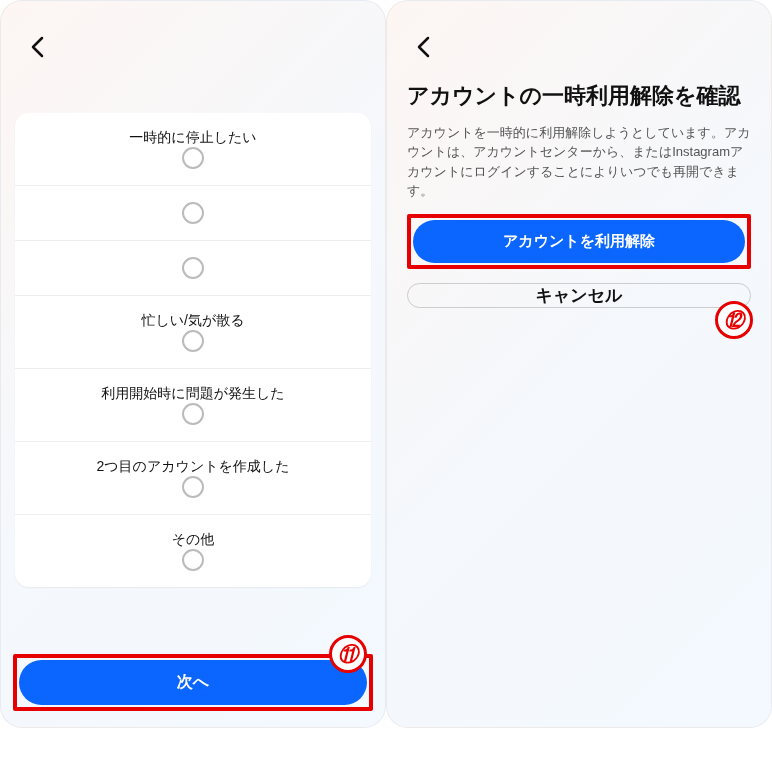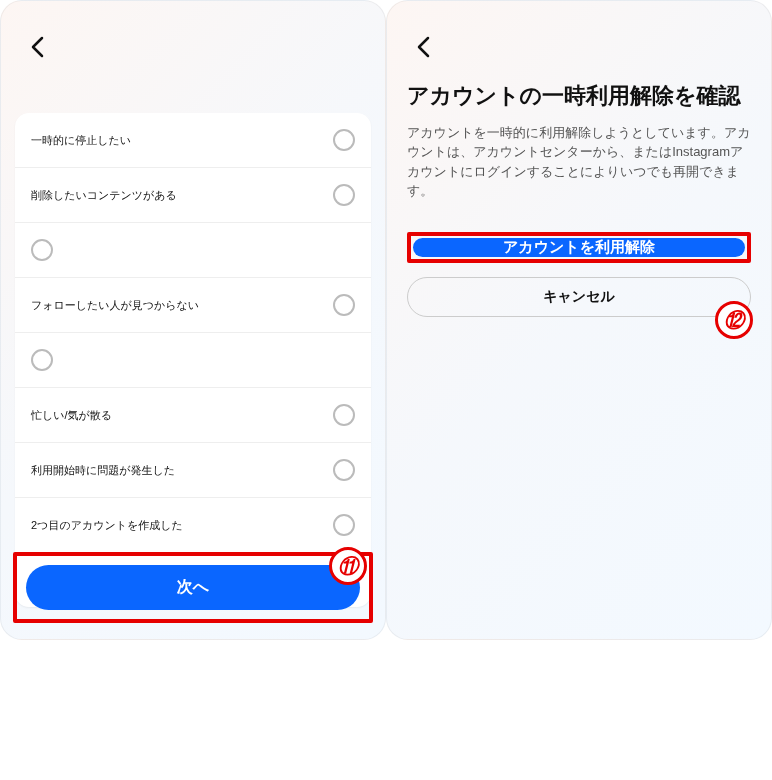--- a/index.html
+++ b/index.html
@@ -5,21 +5,21 @@
     * { margin: 0; padding: 0; box-sizing: border-box; }
     body {
       font-family: -apple-system, "Hiragino Sans", "Hiragino Kaku Gothic ProN", sans-serif;
       display: flex;
       width: 772px;
       height: 780px;
       overflow: hidden;
     }
     .phone {
       width: 386px;
-      height: 640px;
+      height: 728px;
       background: linear-gradient(135deg, #fdf6f3 0%, #f5f8fc 50%, #f3f9ff 100%);
       position: relative;
       border-radius: 22px;
       overflow: hidden;
       border: 1px solid rgba(0,0,0,0.05);
     }
     .back-btn {
       position: absolute;
       top: 28px;
       left: 18px;
@@ -44,39 +44,40 @@
       box-shadow: 0 1px 2px rgba(0,0,0,0.06);
       overflow: hidden;
     }
     .option {
       display: flex;
       align-items: center;
       justify-content: space-between;
       padding: 16px 16px;
       border-bottom: 1px solid #eee;
       cursor: pointer;
-      font-size: 11px;
+      font-size: 14px;
       color: #111;
+      flex-direction: column;
     }
     .option:last-child { border-bottom: none; justify-content: center; }
     .radio {
       width: 22px;
       height: 22px;
       border: 2px solid #bbb;
       border-radius: 50%;
       flex-shrink: 0;
     }
     .next-btn-wrap {
       position: absolute;
       bottom: 16px;
       left: 12px;
       right: 12px;
       border: 4px solid #e60000;
       border-radius: 2px;
-      padding: 9px;
+      padding: 2px;
     }
     .next-btn {
       width: 100%;
       background: #0a66ff;
       color: #fff;
       border: none;
       border-radius: 24px;
       padding: 12px 0;
       font-size: 16px;
       font-weight: 600;
@@ -109,75 +110,67 @@
       font-size: 22px;
       font-weight: 700;
       color: #111;
       line-height: 1.35;
       margin-bottom: 12px;
     }
     .right p.desc {
       font-size: 13px;
       color: #555;
       line-height: 1.5;
-      margin-bottom: 31px;
+      margin-bottom: 13px;
     }
     .confirm-wrap {
       border: 4px solid #e60000;
       border-radius: 2px;
       padding: 2px;
       margin-bottom: 14px;
     }
     .confirm-btn {
       width: 100%;
       background: #0a66ff;
       color: #fff;
       border: none;
       border-radius: 24px;
-      padding: 0 0;
+      padding: 12px 0;
       font-size: 15px;
       font-weight: 600;
       cursor: pointer;
     }
     .cancel-btn {
       width: 100%;
       background: transparent;
       color: #111;
       border: 1px solid #ccc;
       border-radius: 24px;
-      padding: 10px 0;
-      font-size: 14px;
+      padding: 0 0;
+      font-size: 17px;
       font-weight: 600;
       cursor: pointer;
     }
   </style>
 </head>
 <body>
 
 <div class="phone left">
   <div class="back-btn">
     <svg viewBox="0 0 14 22">
       <path d="M12 2 L3 11 L12 20" stroke="#111" stroke-width="2.5" fill="none" stroke-linecap="round" stroke-linejoin="round"></path>
     </svg>
   </div>
 
   <div class="card">
     <div class="option">
       <span>一時的に停止したい</span>
       <span class="radio"></span>
     </div>
     <div class="option">
-      <span>削除したいコンテンツがある</span>
-      <span class="radio"></span>
-    </div>
-    <div class="option">
-      <span class="radio"></span>
-    </div>
-    <div class="option">
-      <span>フォローしたい人が見つからない</span>
       <span class="radio"></span>
     </div>
     <div class="option">
       <span class="radio"></span>
     </div>
     <div class="option">
       <span>忙しい/気が散る</span>
       <span class="radio"></span>
     </div>
     <div class="option">

